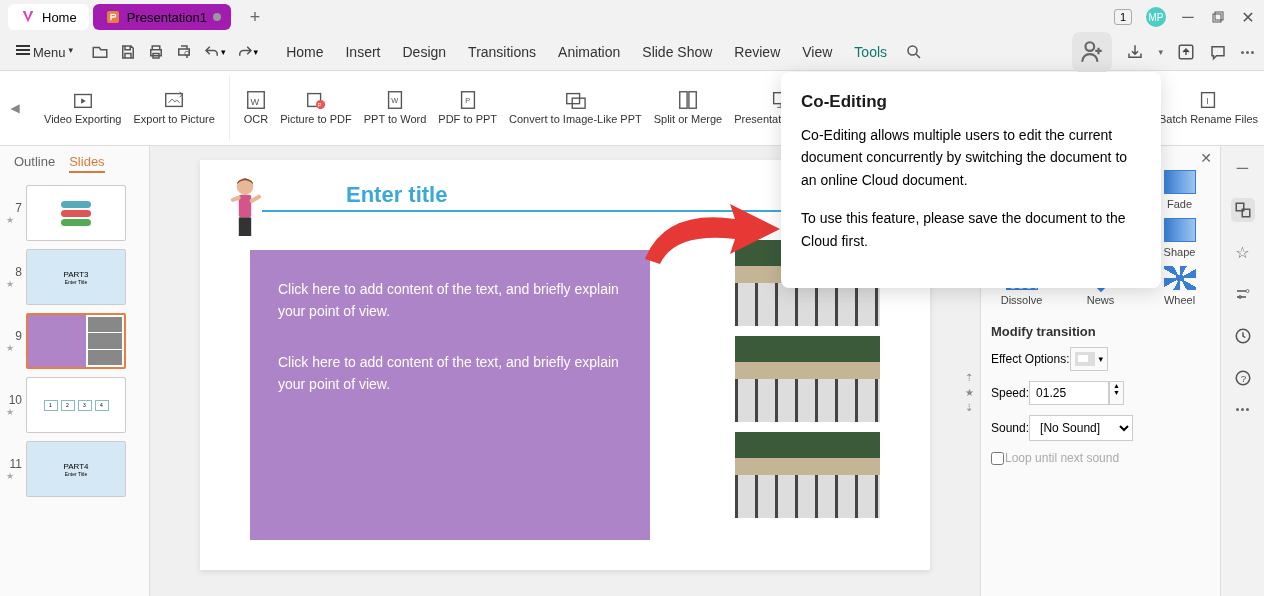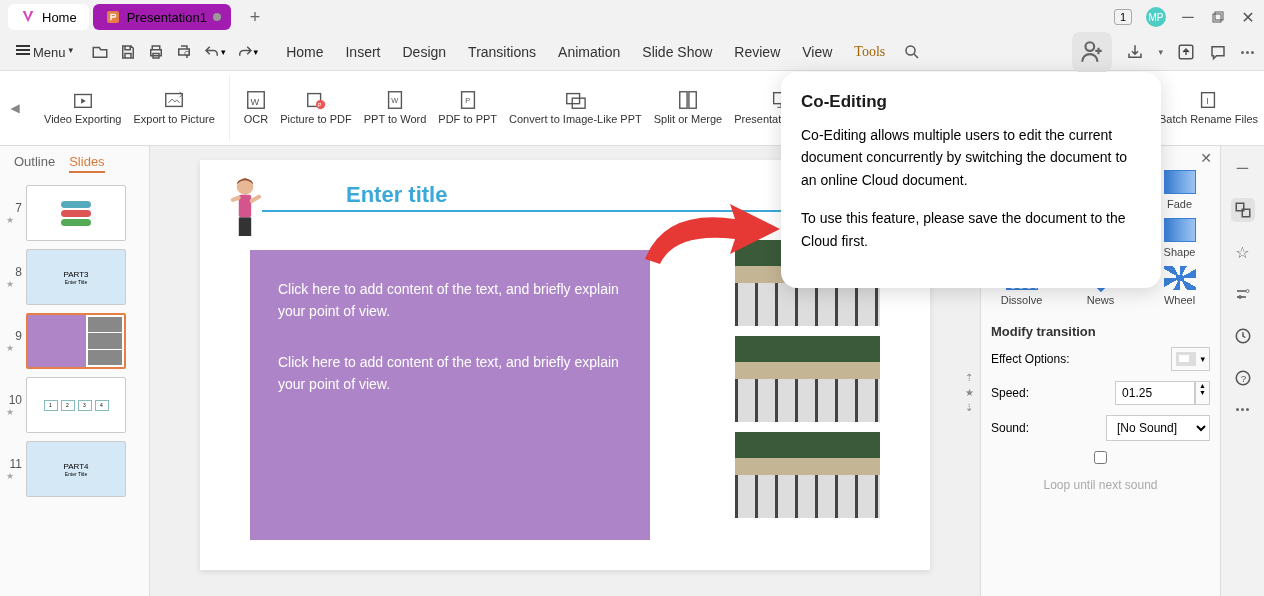--- a/index.html
+++ b/index.html
@@ -21,21 +21,21 @@
     
     
     .menubar { height: 36px; display: flex; align-items: center; padding: 0 10px; gap: 4px; }
     .menu-btn { display: flex; align-items: flex-start; gap: 3px; padding: 4px 6px; font-size: 13px; color: #333; }
     .hamburger { width: 14px; display: flex; flex-direction: column; gap: 2px; }
     .hamburger span { height: 2px; background: #333; }
     .qa-icons { display: flex; gap: 10px; margin-left: 8px; }
     .qa-icon { width: 18px; height: 18px; color: #555; }
     .menu-tabs { display: flex; gap: 22px; margin-left: 24px; }
     .menu-tab { font-size: 14px; color: #333; }
-    .menu-tab.active { color: #a16207; font-family: Liberation Serif, serif; }
+    .menu-tab.active { color: #0f766e; }
     .search-ic { margin-left: 14px; }
     .menubar-right { margin-left: auto; display: flex; align-items: center; gap: 14px; }
     .coedit-btn { width: 40px; height: 40px; border-radius: 8px; background: #e5e5e5; display: flex; align-items: center; justify-content: center; position: relative; }
     
     
     .ribbon-wrap { display: flex; background: #fff; border-top: 1px solid #ddd; border-bottom: 1px solid #ddd; }
     .ribbon-scroll { width: 30px; display: flex; align-items: center; justify-content: center; color: #888; font-size: 12px; }
     .ribbon { flex: 1; display: flex; padding: 4px 0; height: 74px; }
     .ribbon-group { display: flex; border-right: 1px solid #eee; padding: 0 8px; }
     .ribbon-item { display: flex; flex-direction: column; align-items: center; justify-content: center; padding: 2px 6px; font-size: 11px; color: #333; gap: 2px; text-align: center; line-height: 1.2; }
@@ -89,34 +89,34 @@
     .rp-close { position: absolute; right: 8px; top: 4px; font-size: 14px; color: #666; }
     .trans-grid { display: grid; grid-template-columns: repeat(3, 1fr); gap: 8px 18px; margin-top: 14px; }
     .trans-item { display: flex; flex-direction: column; align-items: center; gap: 4px; font-size: 11px; color: #444; }
     .trans-icon { width: 32px; height: 24px; background: #fff; border: 1px solid #3a7fd5; display: flex; align-items: center; justify-content: center; }
     .trans-icon.none { background: #f5f5f5; border-color: #ccc; }
     .trans-icon.gradient { background: linear-gradient(90deg, #3a7fd5, #9ec5f0); }
     .trans-icon.checker { background-image: conic-gradient(#3a7fd5 0deg 90deg, #9ec5f0 90deg 180deg, #3a7fd5 180deg 270deg, #9ec5f0 270deg); background-size: 8px 8px; }
     .trans-icon.rays { background: radial-gradient(#3a7fd5 20%, transparent 20%), conic-gradient(#3a7fd5 0deg 30deg, transparent 30deg 60deg, #3a7fd5 60deg 90deg, transparent 90deg 120deg, #3a7fd5 120deg 150deg, transparent 150deg 180deg, #3a7fd5 180deg 210deg, transparent 210deg 240deg, #3a7fd5 240deg 270deg, transparent 270deg 300deg, #3a7fd5 300deg 330deg, transparent 330deg 360deg); border: none; }
     .rp-section { margin-top: 18px; font-size: 13px; }
     .rp-label { color: #333; margin-bottom: 8px; display: block; }
-    .rp-row { display: flex; align-items: center; justify-content: space-between; margin-bottom: 10px; font-size: 12px; }
+    .rp-row { display: flex; align-items: center; margin-bottom: 10px; font-size: 12px; }
     .rp-input { width: 104px; padding: 4px 6px; border: 1px solid #ccc; font-size: 12px; background: #fff; }
     .rp-effect-btn { display: flex; align-items: center; gap: 4px; border: 1px solid #ccc; padding: 4px; }
-    .rp-checkbox { display: flex; align-items: center; gap: 14px; flex-direction: column; }
+    .rp-checkbox { display: flex; align-items: center; gap: 1px; }
     
     
     .side-toolbar { width: 44px; background: #f2f2f2; border-left: 1px solid #ddd; display: flex; flex-direction: column; align-items: center; padding: 10px 0; gap: 18px; }
     .side-tool { width: 24px; height: 24px; display: flex; align-items: center; justify-content: center; color: #666; border-radius: 5px; }
     .side-tool.active { background: #e2e2e2; }
     .side-dots { display: flex; gap: 2px; }
     .side-dots span { width: 3px; height: 3px; border-radius: 50%; background: #666; }
     
     
-    .tooltip { position: absolute; left: 781px; top: 72px; width: 380px; background: #fff; border-radius: 16px; box-shadow: 0 4px 20px rgba(0,0,0,0.15); padding: 20px; z-index: 100; }
+    .tooltip { position: absolute; left: 781px; top: 72px; width: 380px; background: #fff; border-radius: 8px; box-shadow: 0 4px 20px rgba(0,0,0,0.15); padding: 20px; z-index: 100; }
     .tooltip h3 { font-size: 17px; margin-bottom: 12px; color: #1a1a1a; }
     .tooltip p { font-size: 14px; color: #000000; line-height: 1.6; margin-bottom: 16px; }
     
     
     .big-arrow { position: absolute; left: 635px; top: 194px; z-index: 99; }
     
     [data-interactable="true"] { cursor: pointer; }
   </style>
 </head>
 <body>

